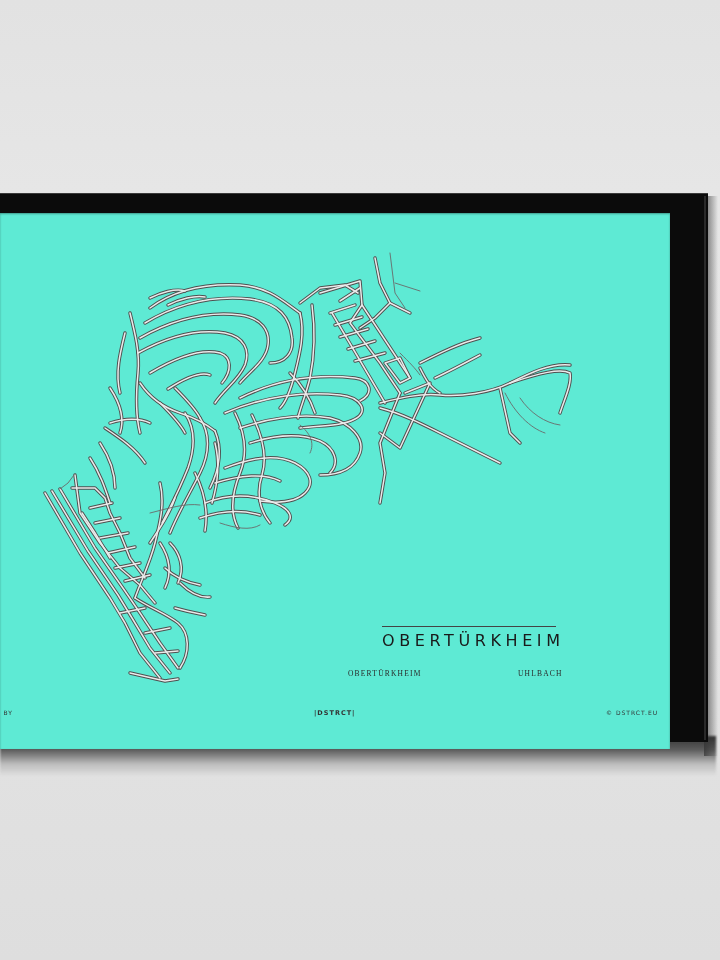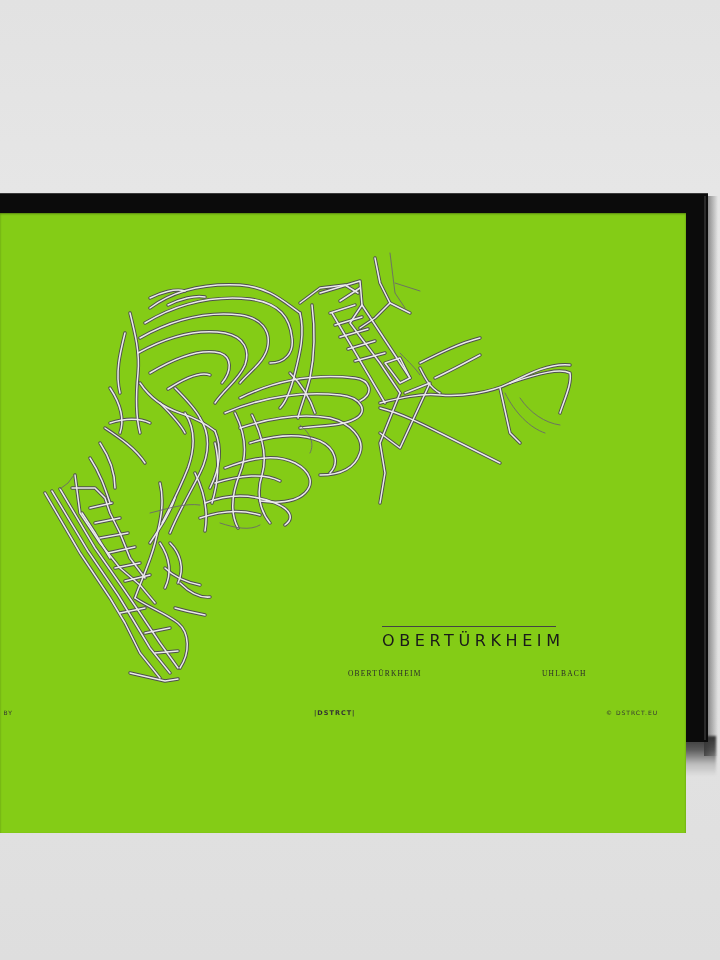--- a/index.html
+++ b/index.html
@@ -21,24 +21,23 @@
     .frame {
       position: absolute; left: -20px; top: 193px; width: 728px; height: 549px;
       background: #0b0b0b; box-sizing: border-box;
       border-top: 1px solid #3a3a3a;
     }
     .frame::after {
       content: ""; position: absolute; right: 2px; top: 2px; bottom: 2px; width: 2px;
       background: #2a2a2a;
     }
     .paper {
-      position: absolute; left: 20px; top: 19px; width: 670px; height: 620px;
-      background: #84cc16; overflow: hidden;
+      position: absolute; left: 20px; top: 19px; width: 670px; height: 536px;
+      background: #5eead4; overflow: hidden;
       box-shadow: inset 0 1px 2px rgba(0,0,0,0.35);
-      padding-left: 16px;
     }
     .map-svg { position: absolute; left: 0; top: 0; width: 670px; height: 512px; }
     .title-rule {
       position: absolute; left: 382px; top: 413px; width: 174px; height: 1px; background: #444;
     }
     .title {
       position: absolute; left: 382px; top: 418px; width: 176px;
       font-family: "DejaVu Sans", sans-serif; font-size: 16px; letter-spacing: 4.6px;
       color: #1a1a1a; white-space: nowrap;
     }
@@ -168,19 +167,19 @@
       </defs>
       <use href="#roads" stroke="#4f4f4f" stroke-width="3.4"></use>
       <use href="#roads" stroke="#ebebeb" stroke-width="1.5"></use>
       <use href="#minor" stroke="#6a6a6a" stroke-width="0.9"></use>
     </svg>
 
     <div class="title-rule"></div>
     <div class="title">OBERTÜRKHEIM</div>
 
     <div class="label-small" style="left:348px; top:456px;">OBERTÜRKHEIM</div>
-    <div class="label-small" style="left:542px; top:456px;">UHLBACH</div>
+    <div class="label-small" style="left:518px; top:456px;">UHLBACH</div>
 
     <div class="footer-text" style="left:-14px;">ART BY</div>
     <div class="footer-text footer-brand" style="left:290px;">|DSTRCT|</div>
     <div class="footer-text" style="left:606px;">© DSTRCT.EU</div>
   </div>
 </div>
 
 </body></html>

